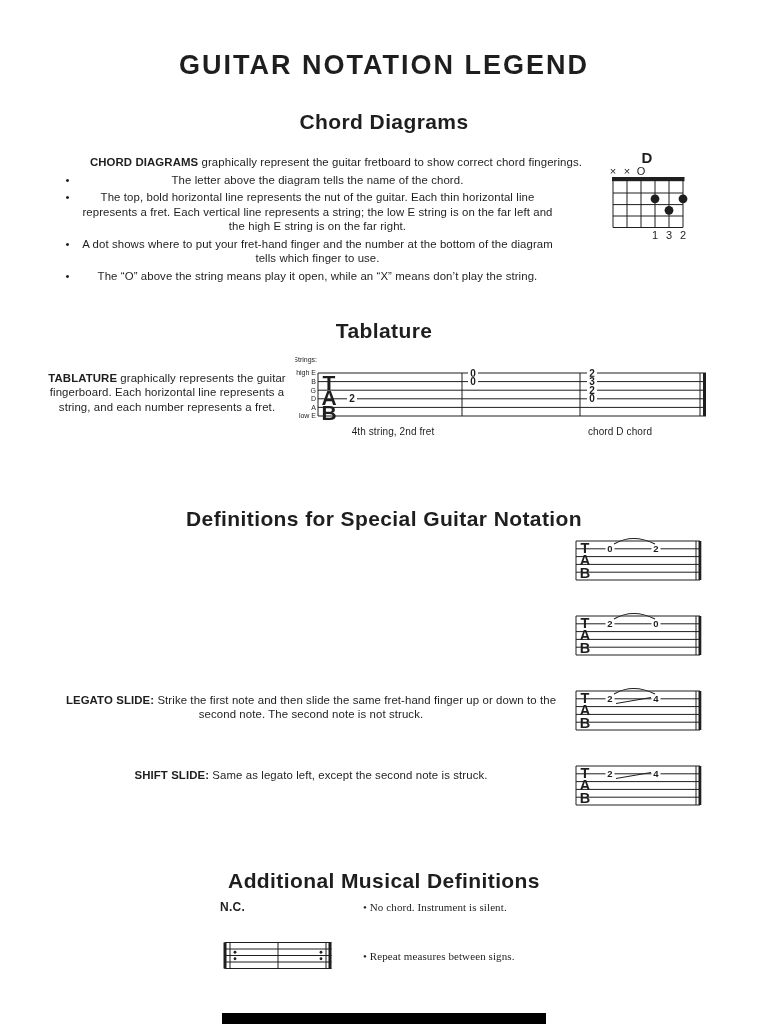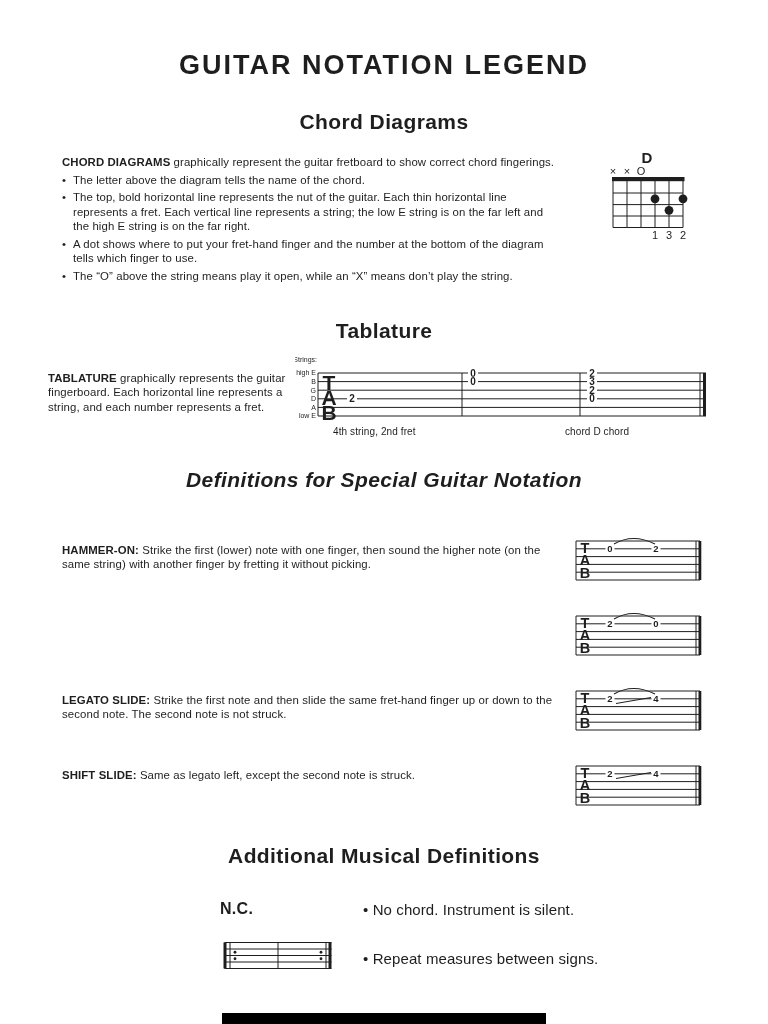--- a/index.html
+++ b/index.html
@@ -6,34 +6,34 @@
   .page{
     position:relative;width:768px;height:1024px;background:#fff;
     color:#1e1e1e;font-family:"Liberation Sans",sans-serif;overflow:hidden;
   }
   .abs{position:absolute;}
   .center{width:100%;text-align:center;margin:0;}
   .page-title{top:50px;font-size:27px;font-weight:700;letter-spacing:2px;}
   .sec-head{font-size:21px;font-weight:700;letter-spacing:0.4px;}
   .h-chord{top:110px;}
   .h-tab{top:319px;}
-  .h-special{top:468px;font-style:italic;}
-  .h-addl{top:844px;}
-  .body-txt{font-size:11.4px;line-height:14.4px;letter-spacing:0.1px;}
+  .h-special{top:507px;}
+  .h-addl{top:869px;}
+  .body-txt{font-size:11.4px;line-height:14.4px;letter-spacing:0.1px;text-align:center;}
   .b{font-weight:700;}
   .intro-block{left:62px;top:155px;width:548px;}
   .bullet-row{display:flex;margin-top:3.2px;}
   .bullet-mark{flex:none;width:11px;}
   .bullet-text{flex:1;}
   .tab-desc{left:48px;top:371px;width:238px;}
   .def-text{left:62px;width:498px;}
-  .caption{position:absolute;font-size:10px;line-height:12.6px;
+  .caption{position:absolute;font-size:10px;line-height:12.6px;text-align:center;
     transform:translateX(-50%);letter-spacing:0.1px;}
-  .nc-sym{left:220px;top:900px;font-size:16px;font-weight:700;letter-spacing:0.3px;}
-  .addl-def{font-size:15px;letter-spacing:0.1px;}
+  .nc-sym{left:220px;top:900px;font-size:12px;font-weight:700;letter-spacing:0.3px;}
+  .addl-def{font-size:11px;letter-spacing:0.1px;font-family:Liberation Serif, serif;}
   .footer-bar{left:222px;top:1013px;width:324px;height:11px;background:#000;}
   svg text{fill:#1e1e1e;font-family:"Liberation Sans",sans-serif;}
   .sl{stroke:#1e1e1e;stroke-width:1;}
   .slur{fill:none;stroke:#1e1e1e;stroke-width:1.1;}
   .cname{font-size:15px;font-weight:700;text-anchor:middle;}
   .marker{font-size:11px;text-anchor:middle;}
   .fing{font-size:11px;text-anchor:middle;}
   .t7{font-size:7px;}
   .ra{text-anchor:end;}
   .clef{font-size:21px;font-weight:700;text-anchor:middle;}
@@ -148,23 +148,20 @@
       <rect x="292" y="41" width="10" height="9.6" fill="#fff"></rect>
       <text x="297" y="49.3" class="num">0</text>
     </g>
   </svg>
 
   <div class="caption" style="left:393px;top:426px;width:120px">4th string, 2nd fret</div>
   <div class="caption" style="left:620px;top:426px;width:110px">chord D chord</div>
 
   <h2 class="abs center sec-head h-special">Definitions for Special Guitar Notation</h2>
 
-  <div class="abs body-txt def-text" style="top:543px">
-    <span class="b">HAMMER-ON:</span> <span>Strike the first (lower) note with one finger, then sound the higher note (on the same string) with another finger by fretting it without picking.</span>
-  </div>
   <svg class="abs" style="left:572px;top:531px" width="140" height="58" viewBox="0 0 140 58">
     <g>
       <line x1="4" y1="10" x2="128" y2="10" class="sl"></line>
       <line x1="4" y1="17.8" x2="128" y2="17.8" class="sl"></line>
       <line x1="4" y1="25.6" x2="128" y2="25.6" class="sl"></line>
       <line x1="4" y1="33.4" x2="128" y2="33.4" class="sl"></line>
       <line x1="4" y1="41.2" x2="128" y2="41.2" class="sl"></line>
       <line x1="4" y1="49" x2="128" y2="49" class="sl"></line>
     </g>
     <line x1="4" y1="10" x2="4" y2="49" class="sl"></line>

